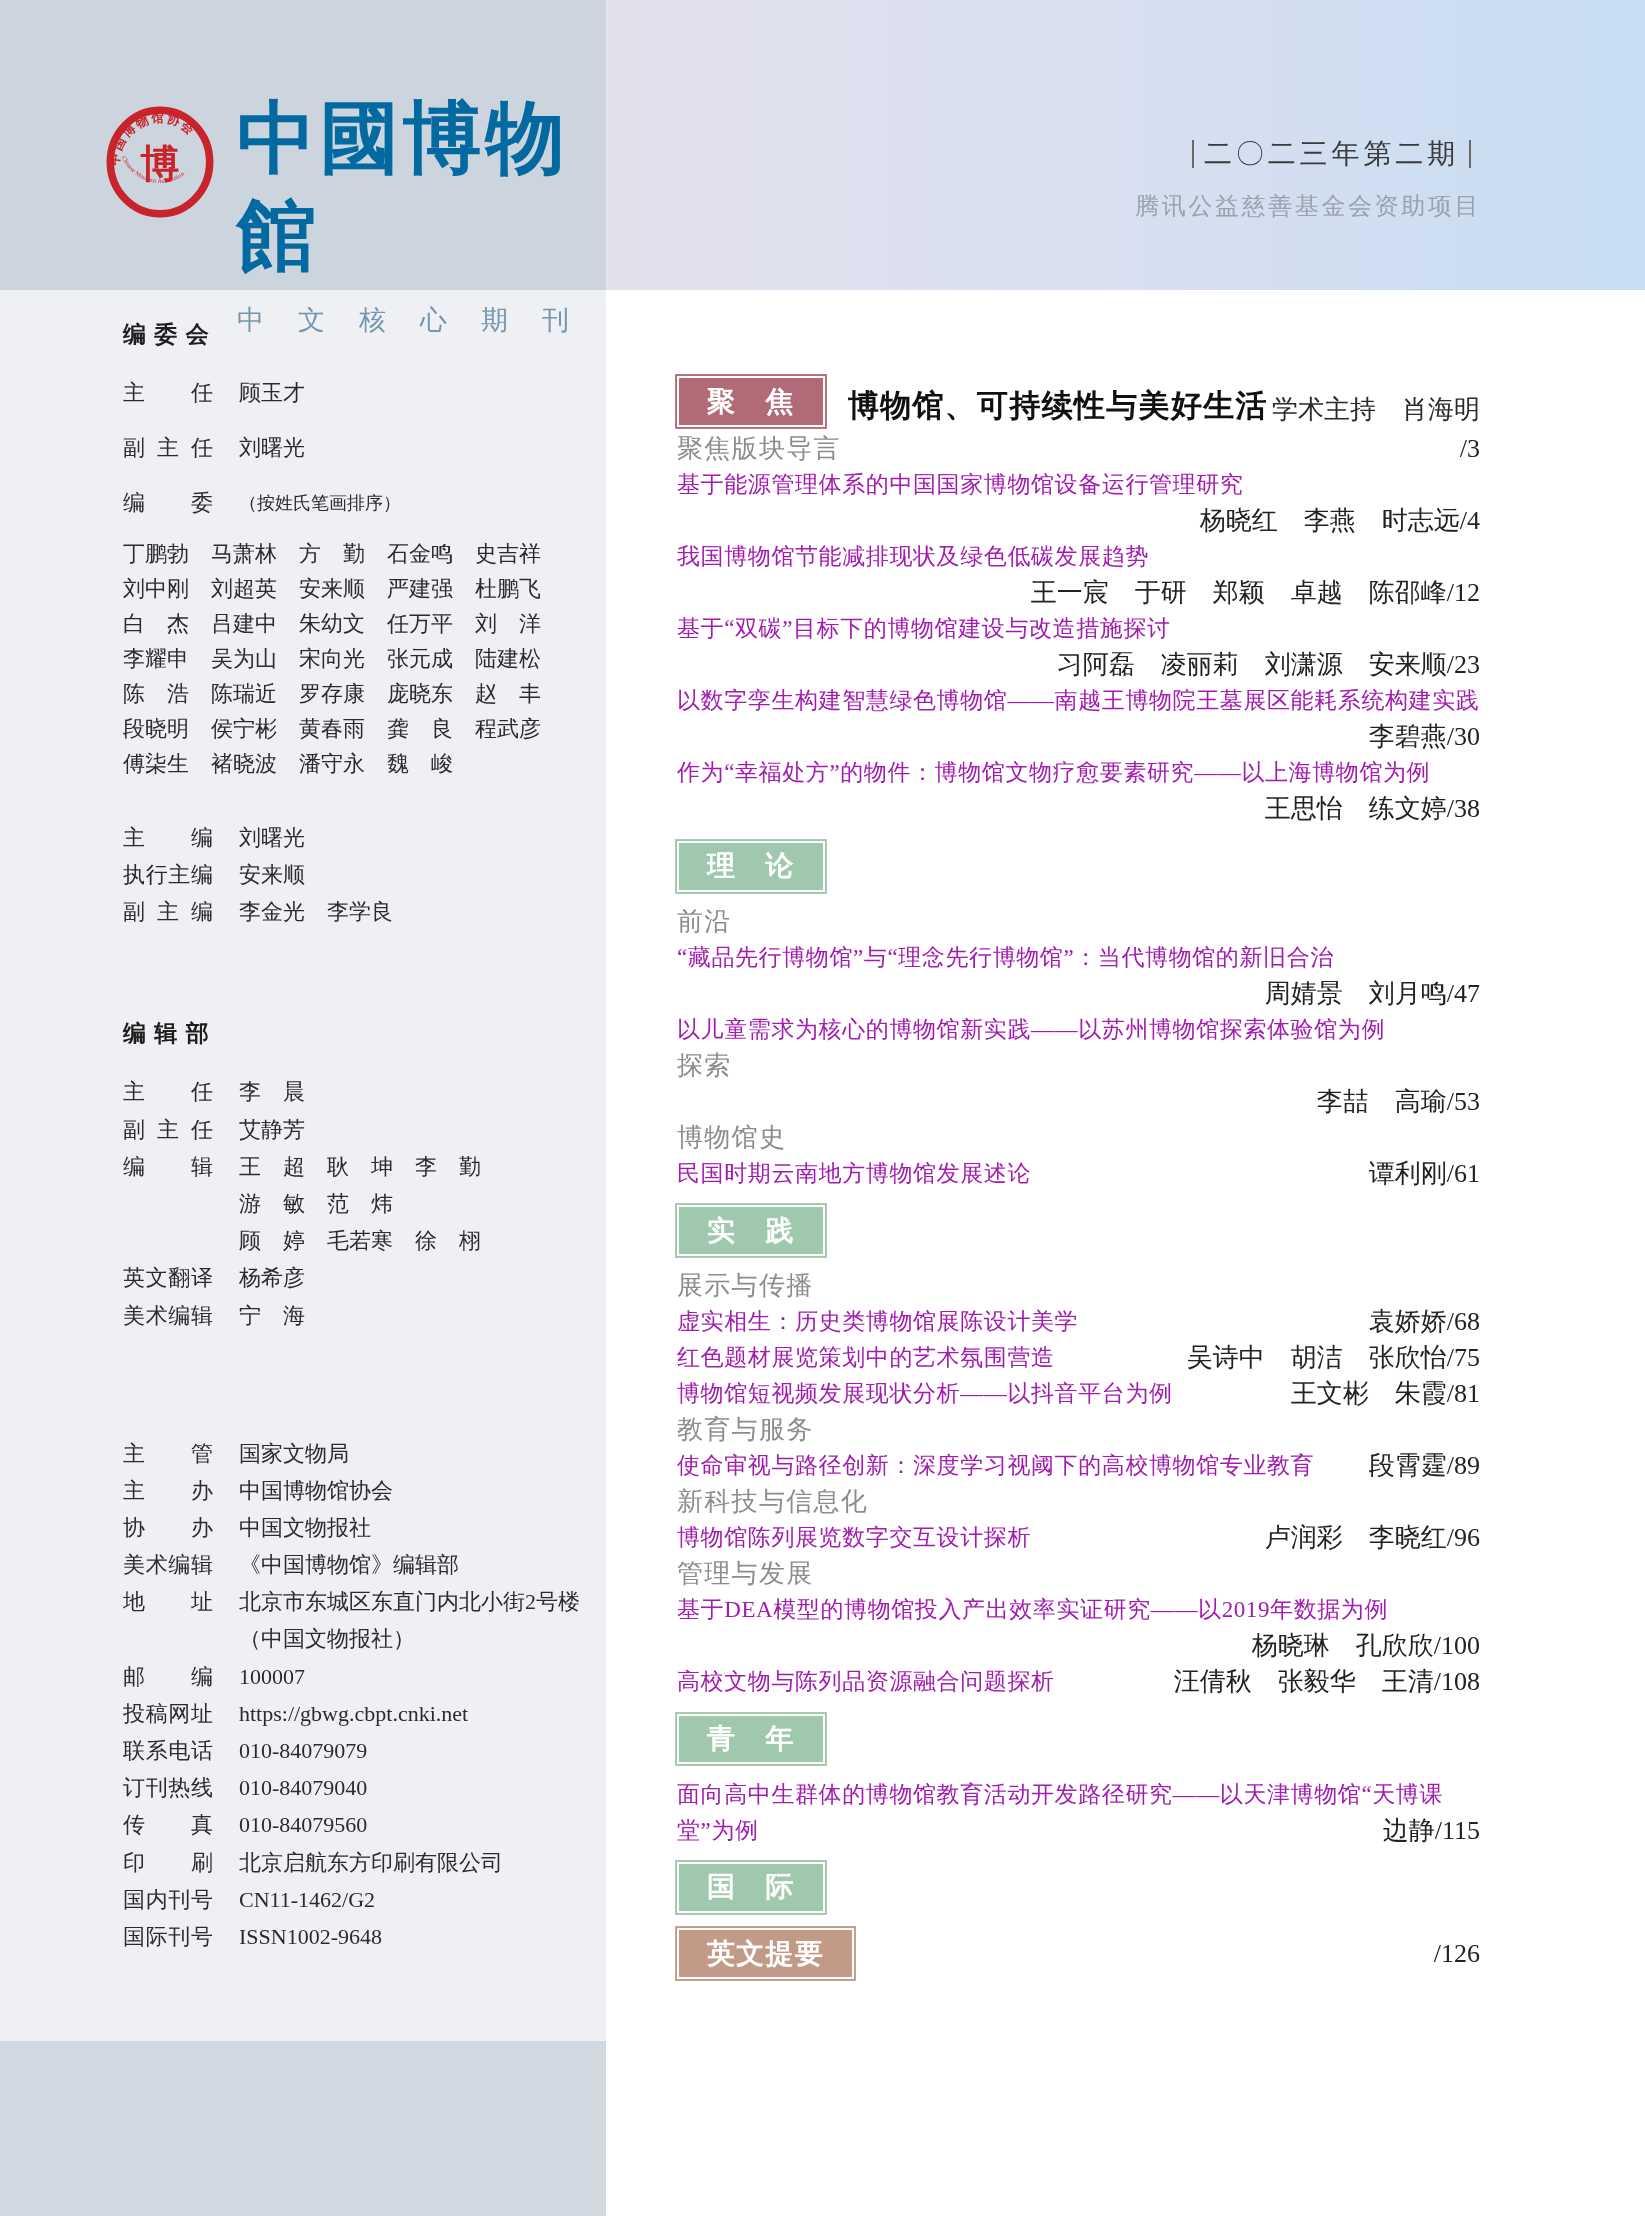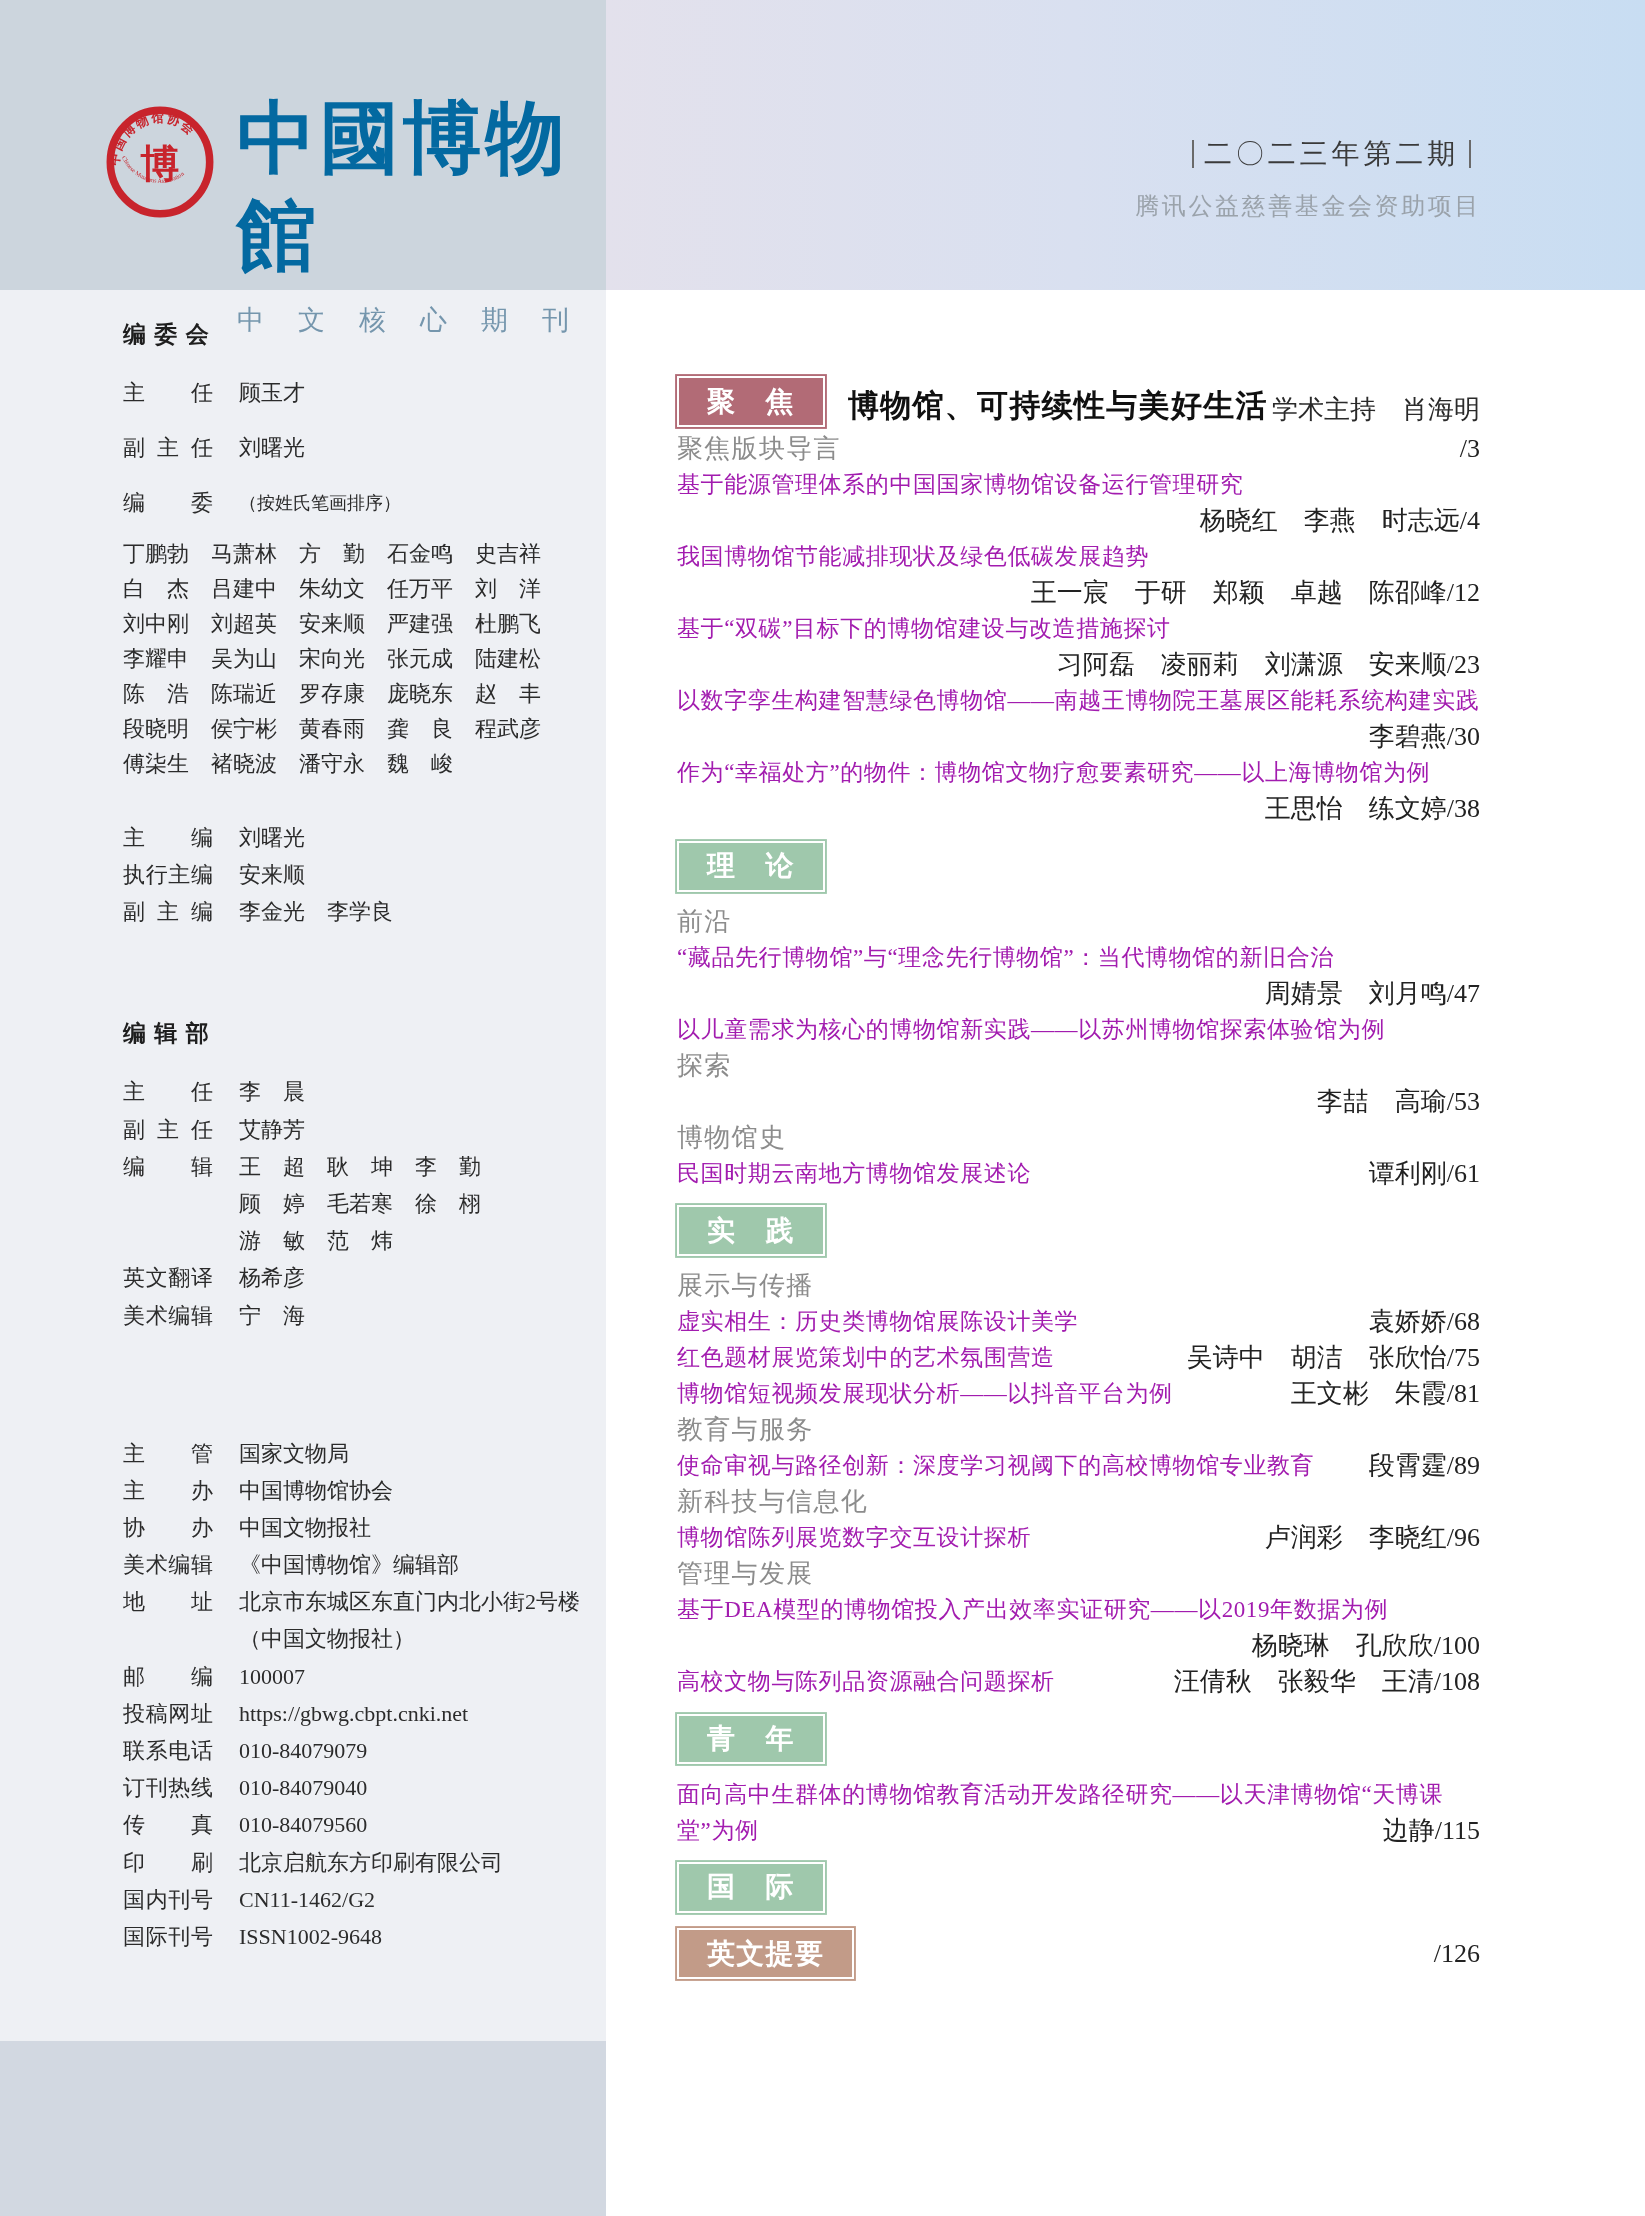--- a/index.html
+++ b/index.html
@@ -109,22 +109,22 @@
       <span class="slabel">副主任</span>
       <span class="sval">刘曙光</span>
     </div>
 
     <div class="srow" style="margin-top:17px;">
       <span class="slabel">编委</span>
       <span class="snote">（按姓氏笔画排序）</span>
     </div>
     <div class="members">
       <div class="mrow">丁鹏勃　马萧林　方　勤　石金鸣　史吉祥</div>
+      <div class="mrow">刘中刚　刘超英　安来顺　严建强　杜鹏飞</div>
       <div class="mrow">白　杰　吕建中　朱幼文　任万平　刘　洋</div>
-      <div class="mrow">刘中刚　刘超英　安来顺　严建强　杜鹏飞</div>
       <div class="mrow">李耀申　吴为山　宋向光　张元成　陆建松</div>
       <div class="mrow">陈　浩　陈瑞近　罗存康　庞晓东　赵　丰</div>
       <div class="mrow">段晓明　侯宁彬　黄春雨　龚　良　程武彦</div>
       <div class="mrow">傅柒生　褚晓波　潘守永　魏　峻</div>
     </div>
 
     <div class="editors">
       <div class="srow">
         <span class="slabel">主编</span>
         <span class="sval">刘曙光</span>
@@ -148,25 +148,25 @@
       <div class="srow">
         <span class="slabel">副主任</span>
         <span class="sval">艾静芳</span>
       </div>
       <div class="srow">
         <span class="slabel">编辑</span>
         <span class="sval">王　超　耿　坤　李　勤</span>
       </div>
       <div class="srow">
         <span class="slabel"></span>
+        <span class="sval">游　敏　范　炜</span>
+      </div>
+      <div class="srow">
+        <span class="slabel"></span>
         <span class="sval">顾　婷　毛若寒　徐　栩</span>
-      </div>
-      <div class="srow">
-        <span class="slabel"></span>
-        <span class="sval">游　敏　范　炜</span>
       </div>
       <div class="srow">
         <span class="slabel">英文翻译</span>
         <span class="sval">杨希彦</span>
       </div>
       <div class="srow">
         <span class="slabel">美术编辑</span>
         <span class="sval">宁　海</span>
       </div>
     </div>

